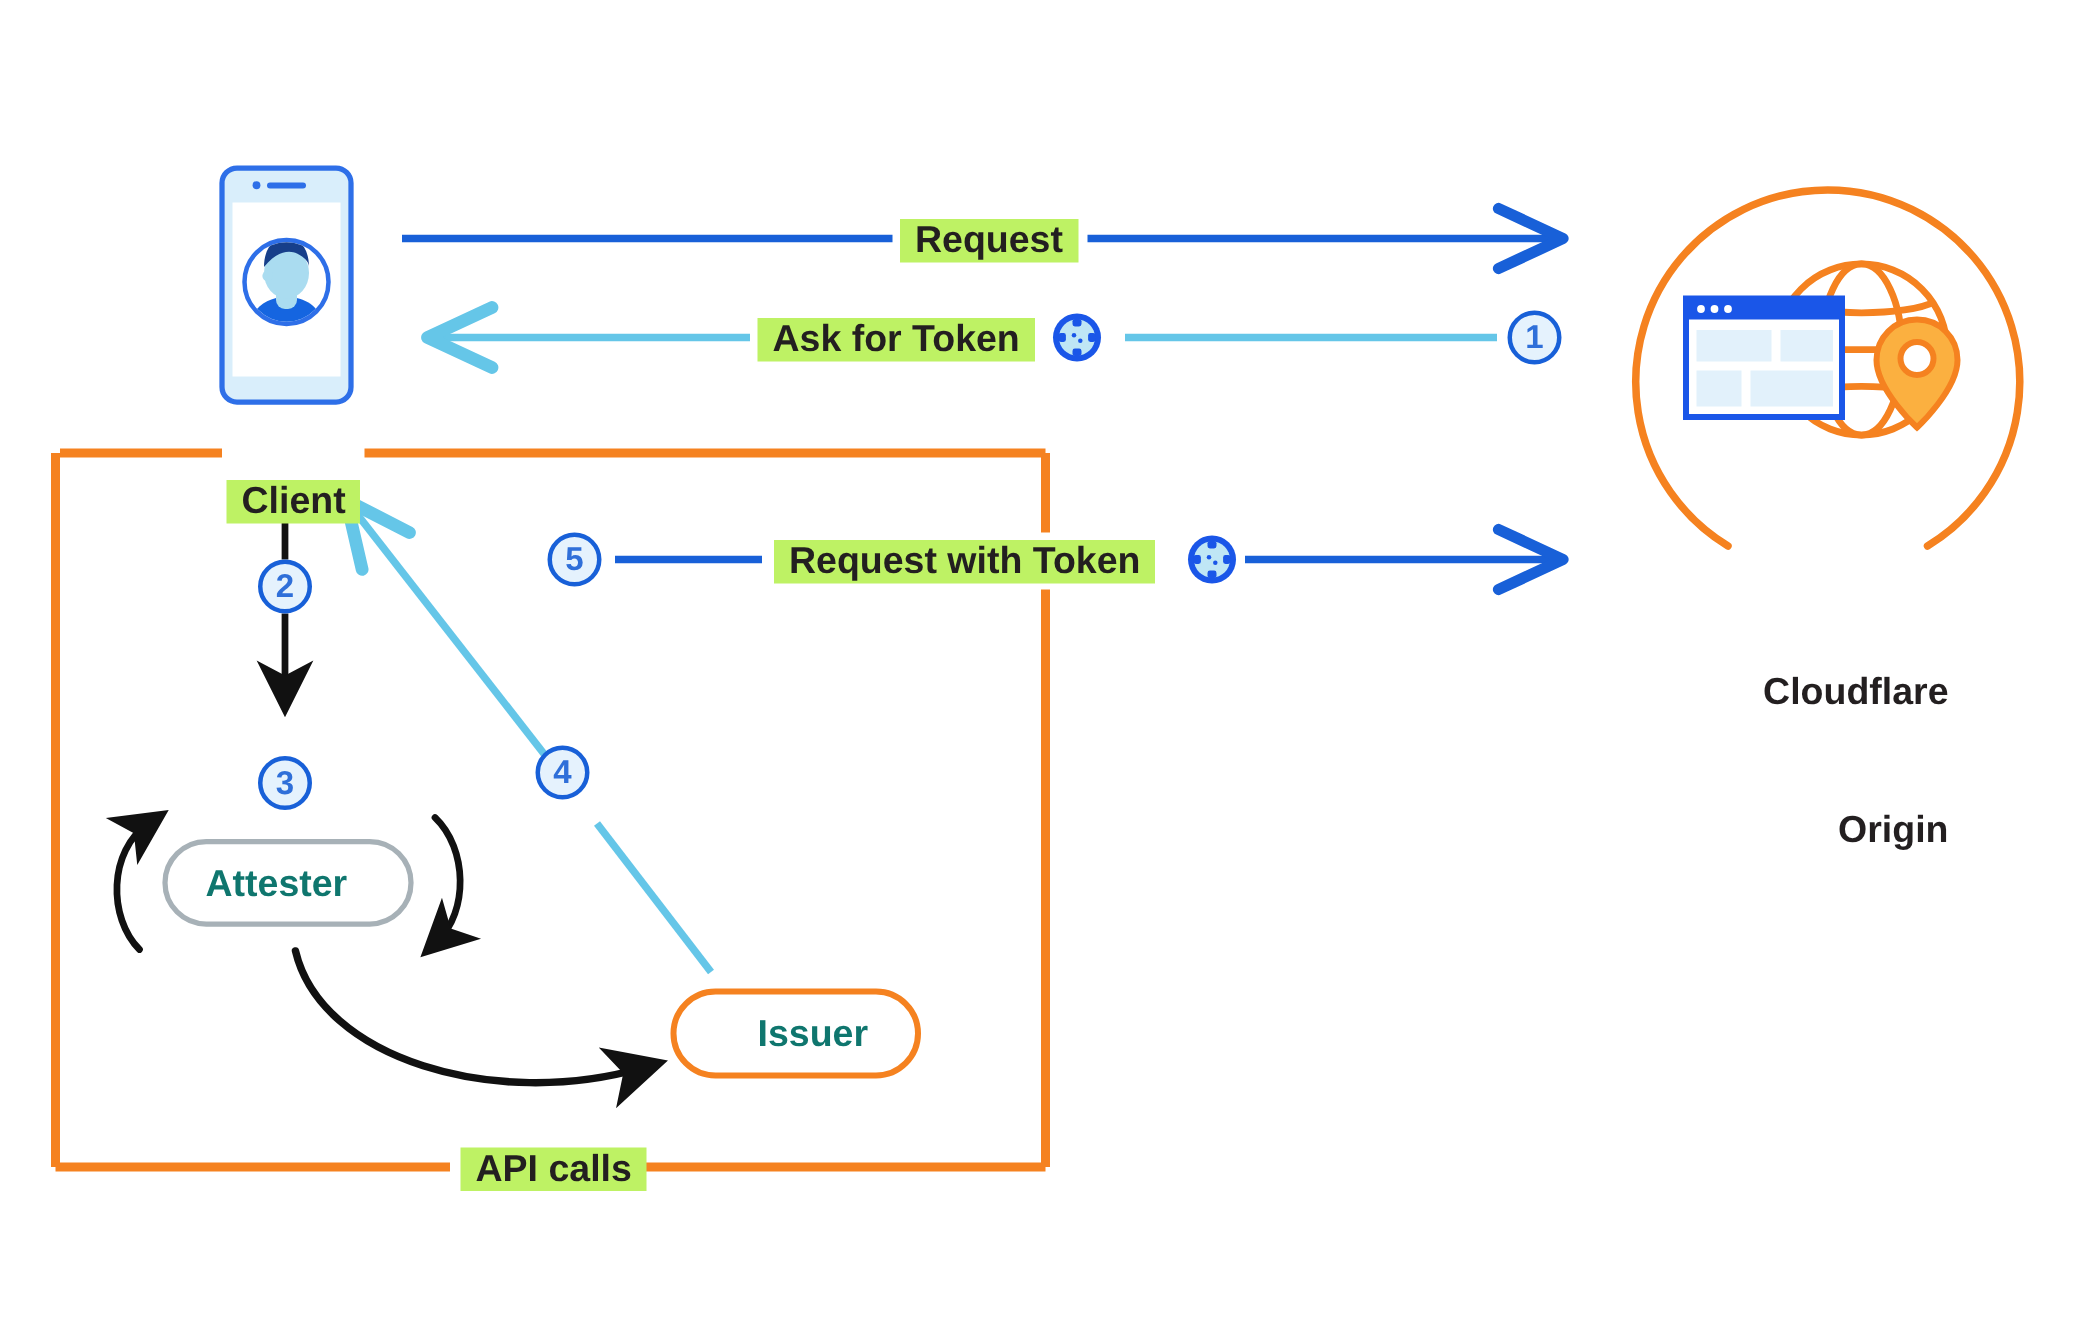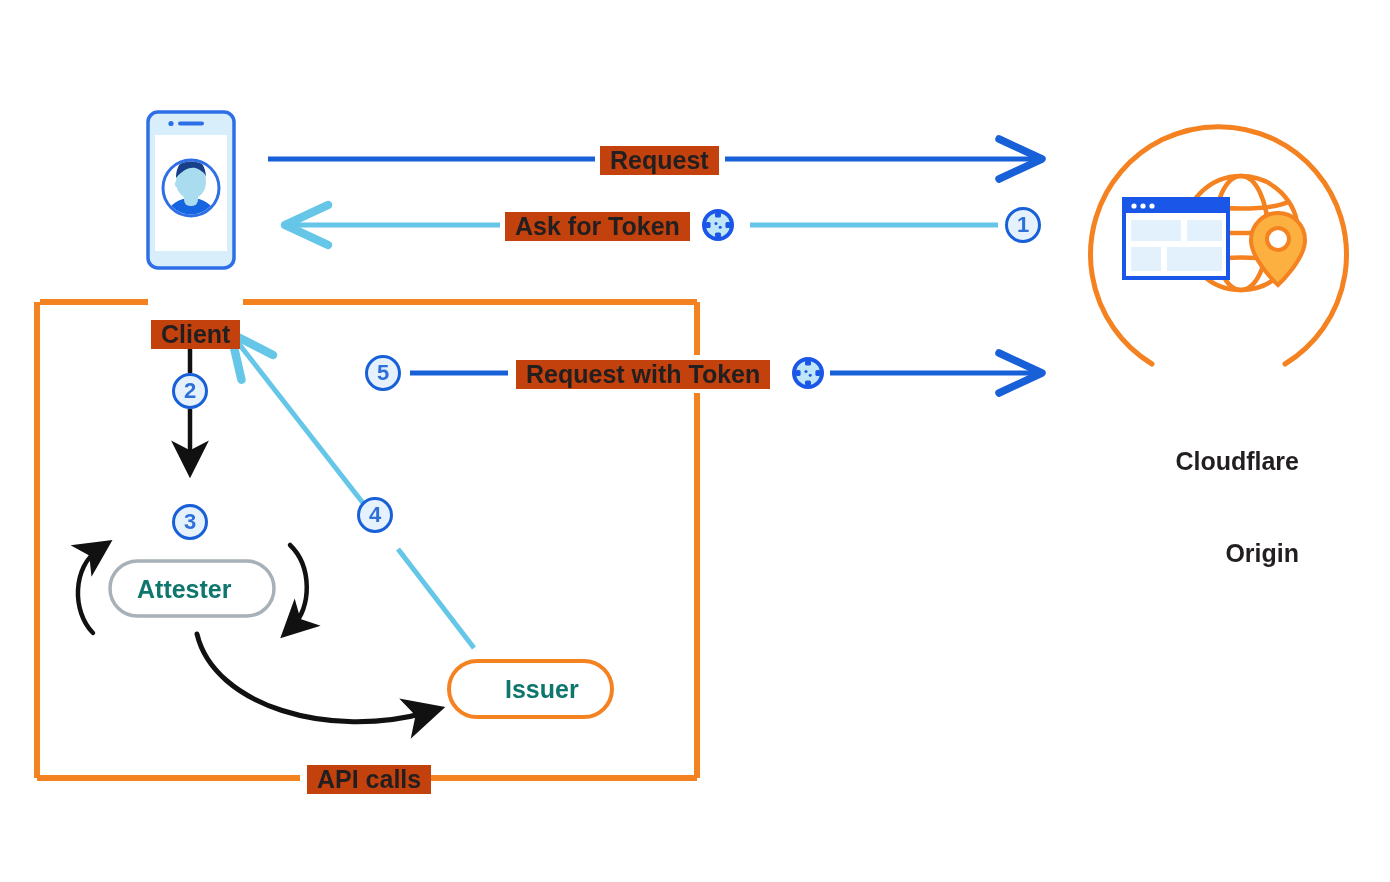--- a/index.html
+++ b/index.html
@@ -28,21 +28,21 @@
   }
   .lbl {
     position: absolute;
     font-family: "Liberation Sans", sans-serif;
     font-weight: bold;
     color: #231f20;
     white-space: pre;
     line-height: 1.16;
   }
   .lbl-onwhite {
-    background: #c2410c;
+    background: #bef264;
     padding: 0 10px;
   }
   .lbl-client {
     font-size: 25px;
     left: 151px;
     top: 292px;
     margin-top: 28px;
   }
   .lbl-apicalls {
     font-size: 25px;

